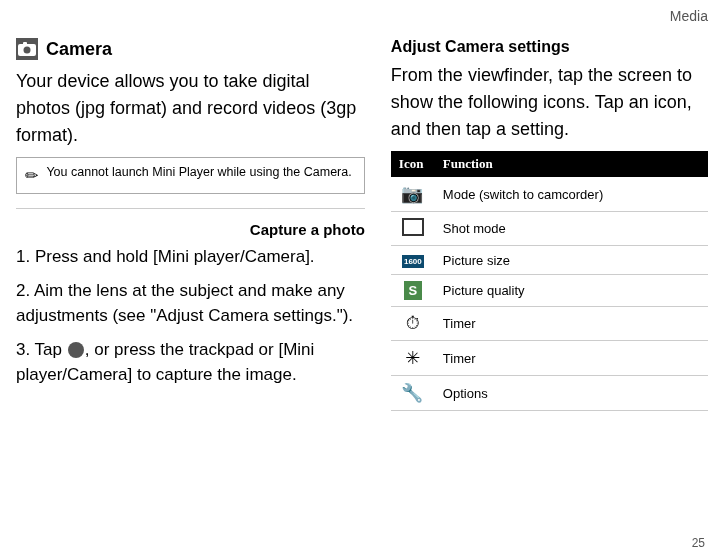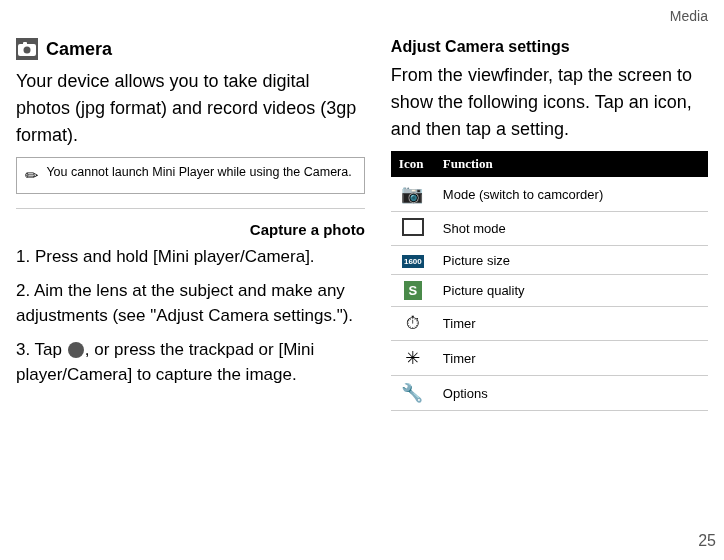--- a/index.html
+++ b/index.html
@@ -18,22 +18,22 @@
       text-align: right;
       padding: 8px 16px 4px;
       font-size: 14px;
       color: #555;
       border-bottom: none;
     }
 
     .page-number {
       position: absolute;
       bottom: 10px;
-      right: 8px;
-      font-size: 16px;
+      right: 19px;
+      font-size: 12px;
       color: #555;
     }
 
     .content-wrapper {
       display: flex;
       flex-direction: row;
       padding: 10px 16px 10px 16px;
       gap: 16px;
     }
 

